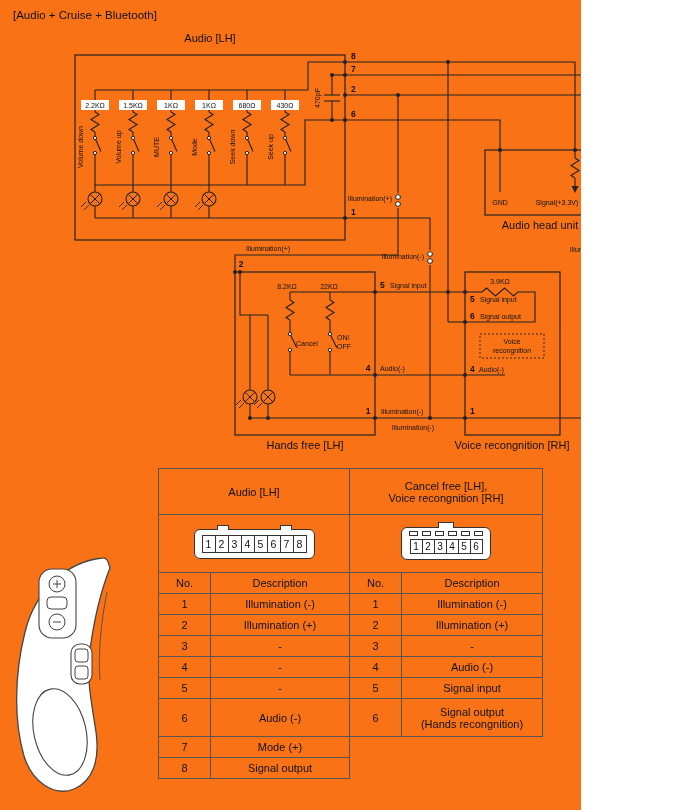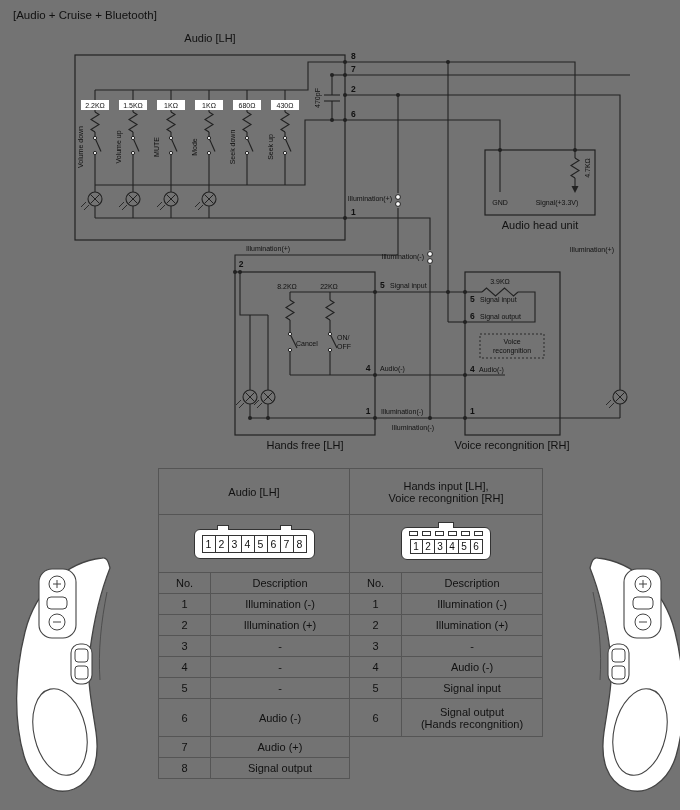--- a/index.html
+++ b/index.html
@@ -1,18 +1,18 @@
 <!DOCTYPE html>
 <html><head>
 <meta charset="utf-8">
 <style>
   * { margin:0; padding:0; box-sizing:border-box; }
   html,body { background:#fff; }
   body { width:700px; height:810px; font-family:"Liberation Sans", sans-serif; color:#111; }
-  .page { position:relative; width:680px; height:810px; background:#737373; overflow:hidden; }
+  .page { position:relative; width:581px; height:810px; background:#f97316; overflow:hidden; }
   .page > svg { position:absolute; left:0; top:0; }
 
   svg text { fill:#111; font-family:"Liberation Sans", sans-serif; }
   .lbl  { font-size:7px; }
   .pinN { font-size:8.5px; font-weight:bold; }
   .cap  { font-size:11px; }
   .ttl  { font-size:11.5px; }
   .w    { stroke:#222; stroke-width:1.1; fill:none; }
   .bx   { stroke:#222; stroke-width:1.2; fill:none; }
   .dot  { fill:#222; }
@@ -323,21 +323,21 @@
     <colgroup>
           <col style="width:52px">
           <col style="width:139px">
           <col style="width:52px">
           <col style="width:141px">
         </colgroup>
     <tbody>
       <tr class="hdr">
         <td colspan="2">Audio [LH]</td>
         <td colspan="2">
-          <div>Hands input [LH],</div>
+          <div>Cancel free [LH],</div>
           <div>Voice recongnition [RH]</div>
         </td>
       </tr>
       <tr class="conn-row">
         <td colspan="2">
           <div class="connA">
             <i class="notch n1"></i>
             <i class="notch n2"></i>
             <div class="pins">
               <span>1</span>
@@ -413,21 +413,21 @@
         <td>6</td>
         <td>Audio (-)</td>
         <td>6</td>
         <td>
           <div>Signal output</div>
           <div>(Hands recongnition)</div>
         </td>
       </tr>
       <tr>
         <td>7</td>
-        <td>Audio (+)</td>
+        <td>Mode (+)</td>
         <td class="blank" colspan="2" rowspan="2"></td>
       </tr>
       <tr>
         <td>8</td>
         <td>Signal output</td>
       </tr>
     </tbody>
   </table>
 </div>
 

